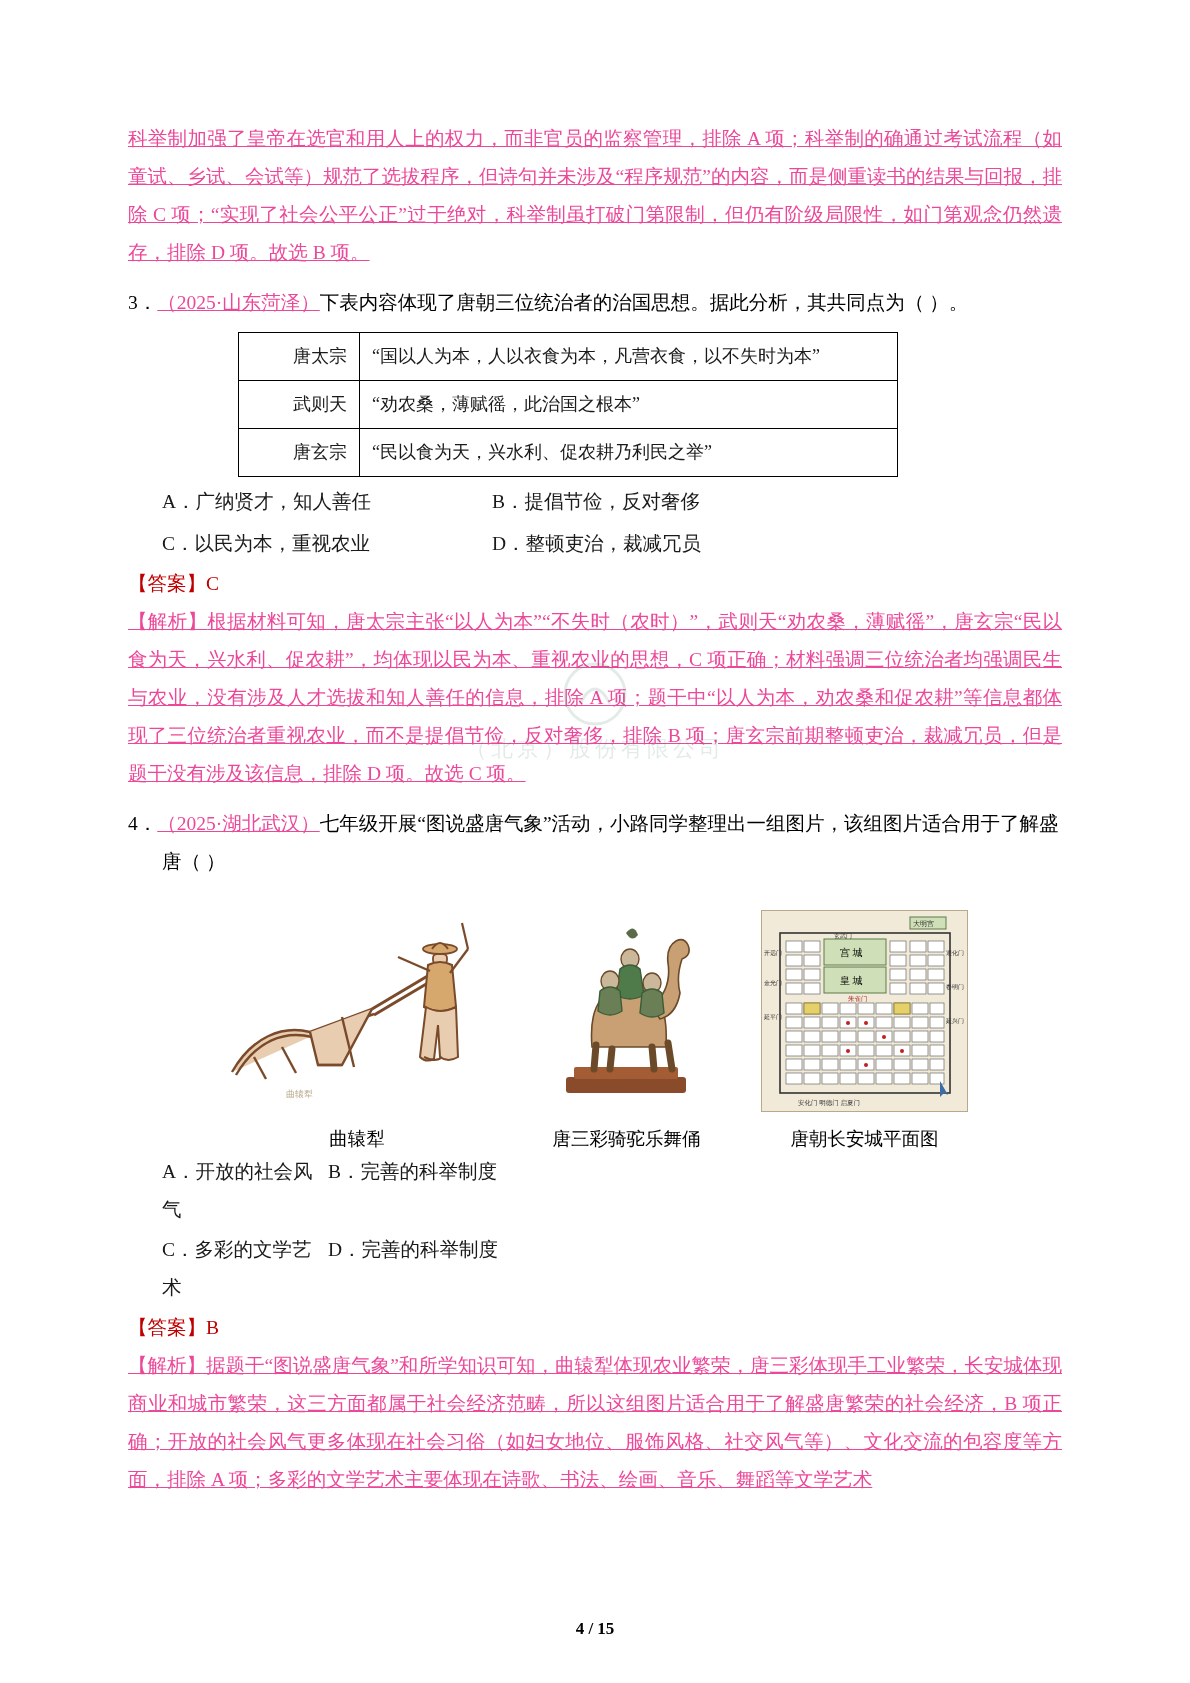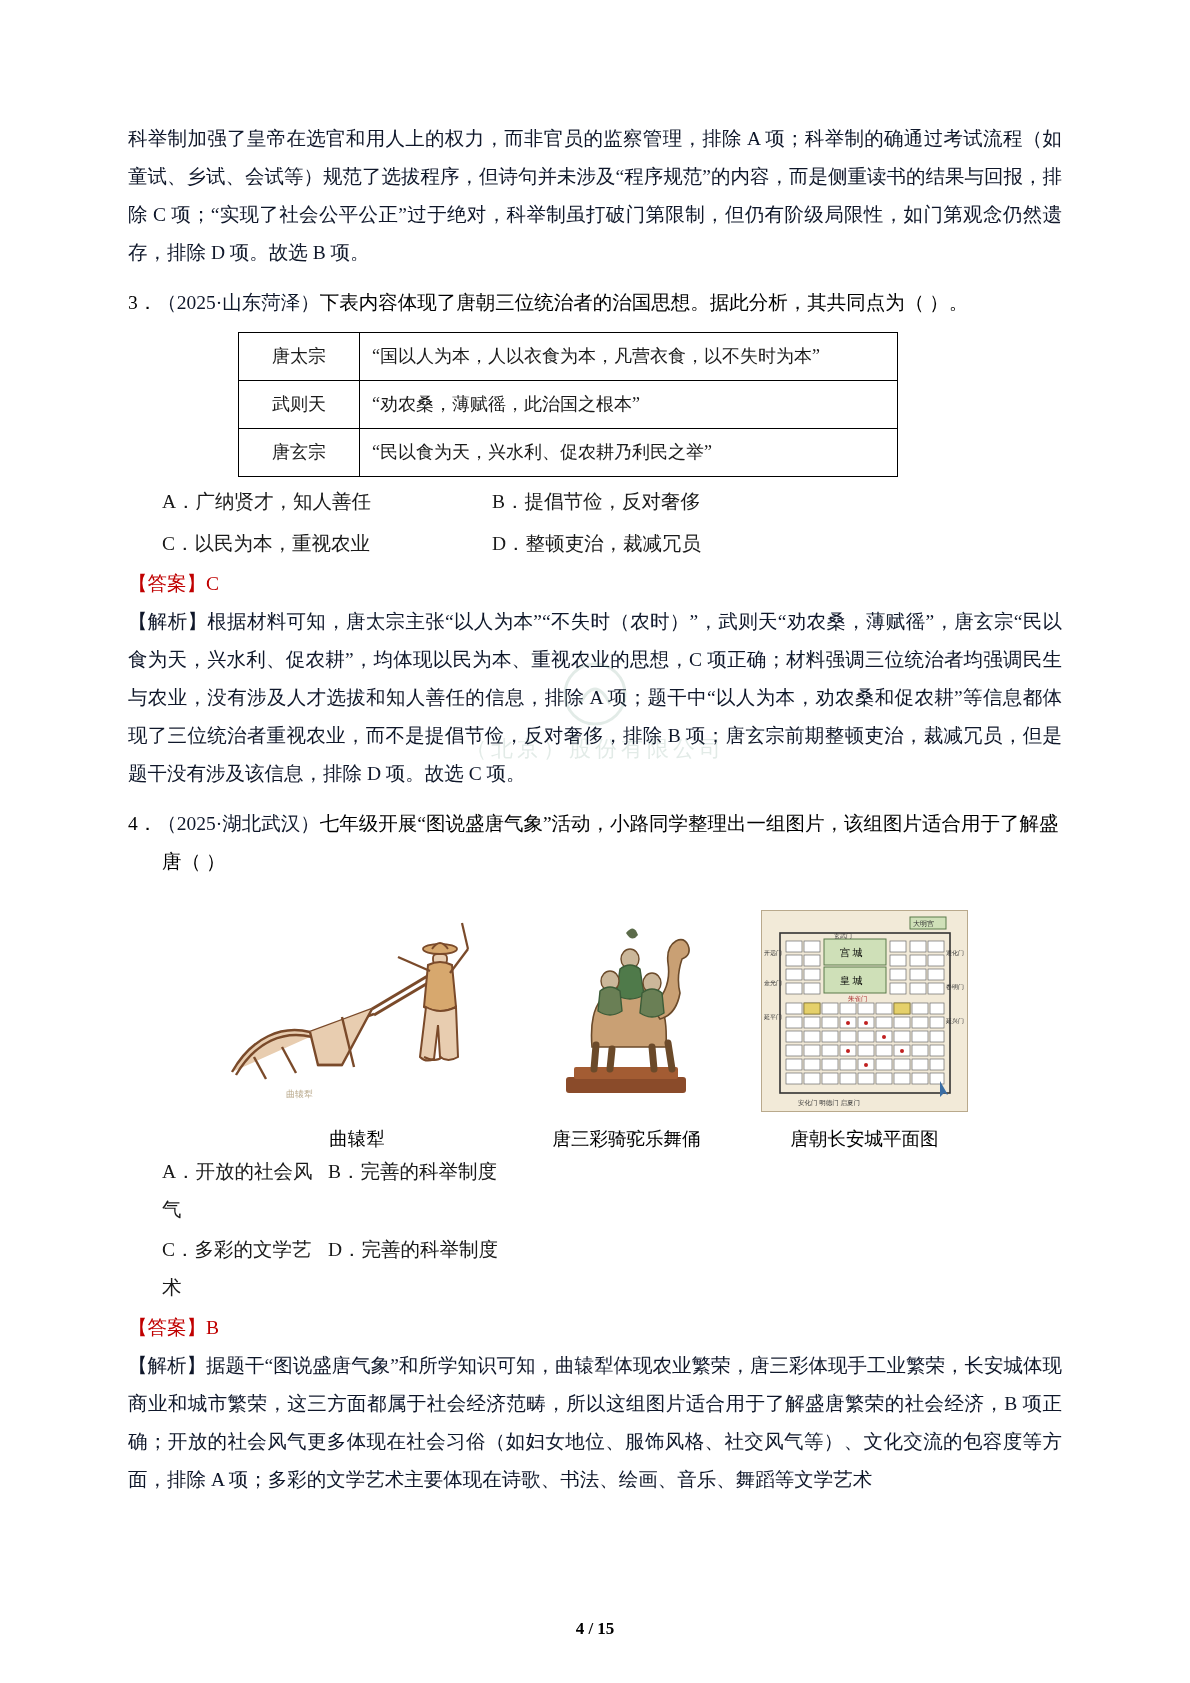--- a/index.html
+++ b/index.html
@@ -23,21 +23,22 @@
     box-sizing: border-box;
     padding: 120px 128px 60px 128px;
   }
   .para {
     font-size: 19.5px;
     line-height: 1.95;
     text-align: justify;
     margin: 0;
   }
   .red {
-    color: #0f172a;
+    color: #ec4899;
+    text-decoration: underline;
   }
   .black {
     color: #000000;
   }
   .indent-hang {
     padding-left: 34px;
     text-indent: -34px;
   }
   .q-block {
     margin-top: 12px;
@@ -53,21 +54,21 @@
   }
   table.content-table td {
     border: 1.2px solid #000;
     padding: 10px 12px;
     font-size: 18px;
     line-height: 1.5;
     vertical-align: middle;
   }
   table.content-table td.name-cell {
     width: 96px;
-    text-align: center;
+    text-align: right;
     white-space: nowrap;
   }
   .options-2col {
     display: flex;
     margin-left: 34px;
     margin-top: 4px;
   }
   .options-2col .opt {
     font-size: 19.5px;
     line-height: 1.95;

